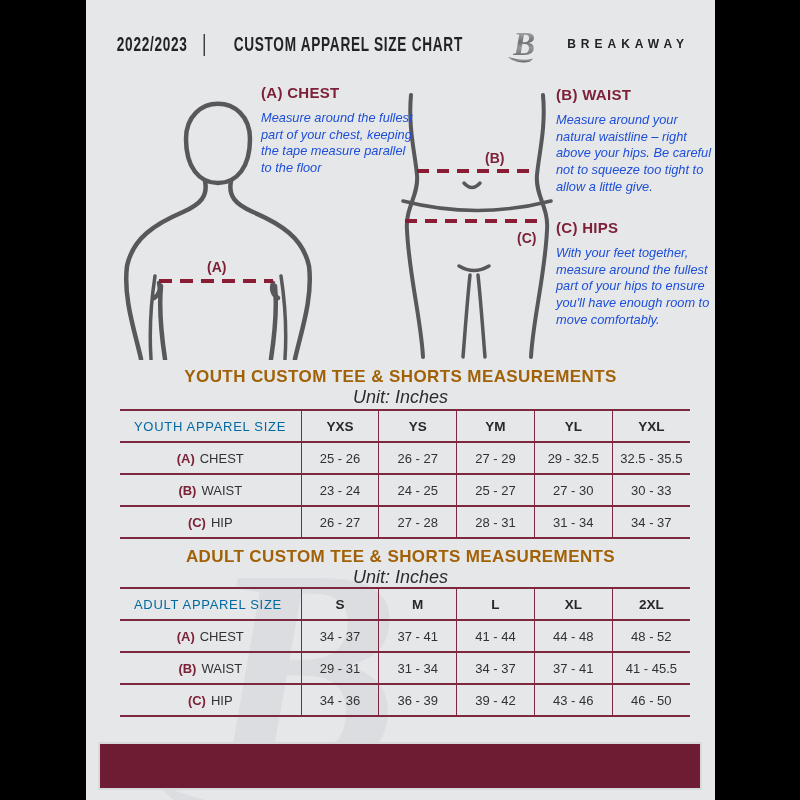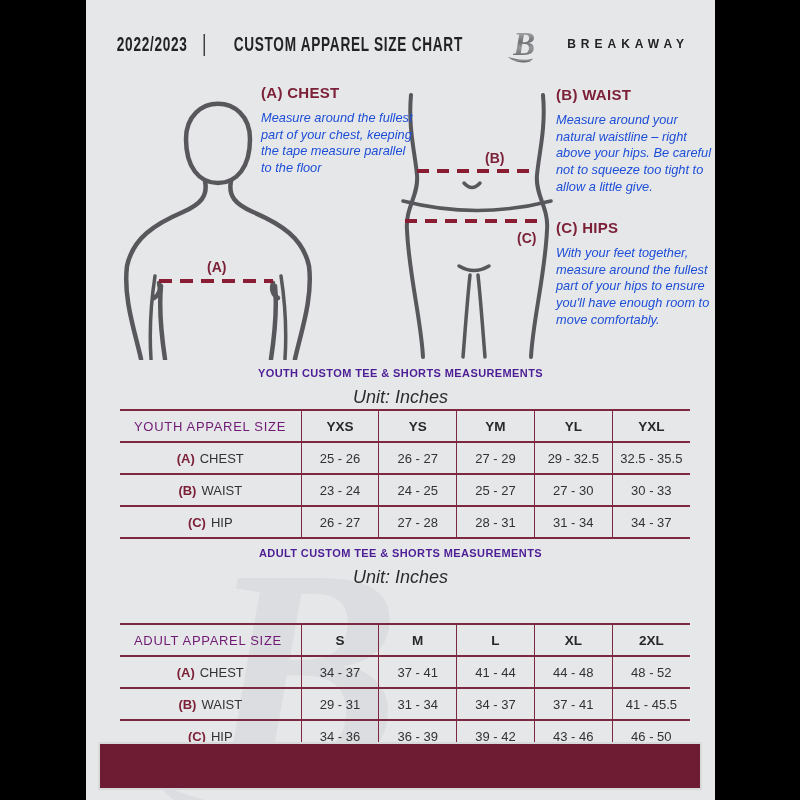--- a/index.html
+++ b/index.html
@@ -36,44 +36,44 @@
   }
   .instr p{
     margin:0;font-size:12.8px;line-height:1.3;font-style:italic;color:#1d4ed8;
   }
   .block-a{left:175px;top:84px;width:155px;}
   .block-b{left:470px;top:86px;width:158px;}
   .block-c{left:470px;top:219px;width:162px;}
   
   .sec-title{
     position:absolute;left:0;width:100%;text-align:center;z-index:1;
-    font-size:11px;font-weight:700;letter-spacing:0.4px;color:#4c1d95;
+    font-size:17px;font-weight:700;letter-spacing:0.4px;color:#a16207;
   }
   .sec-unit{
     position:absolute;left:0;width:100%;text-align:center;z-index:1;
     font-size:18px;font-style:italic;color:#2c2c2e;
   }
   .youth-title{top:367px;} .youth-unit{top:387px;}
   .adult-title{top:547px;} .adult-unit{top:567px;}
   
   .size-table{
     position:absolute;left:34px;width:570px;z-index:1;
     border-collapse:collapse;table-layout:fixed;background:transparent;
   }
-  .youth-table{top:409px;} .adult-table{top:587px;margin-top:36px;}
+  .youth-table{top:409px;} .adult-table{top:587px;}
   .size-table tr{height:32px;}
   .size-table th,.size-table td{
     padding:0;border-top:2px solid #7d2840;font-weight:normal;
     font-size:13px;color:#323234;text-align:center;vertical-align:middle;
   }
   .size-table tr:last-child td{border-bottom:2px solid #7d2840;}
   .size-table th + th, .size-table td + td{border-left:1.5px solid #7d2840;}
   .col-label{width:181px;}
   .size-table .cell-label{
-    text-align:left;padding-left:14px;font-size:13px;letter-spacing:0.7px;color:#701a75;
+    text-align:left;padding-left:14px;font-size:13px;letter-spacing:0.7px;color:#0369a1;
   }
   .size-table th.cell-size{font-weight:700;font-size:13.5px;color:#28282a;}
   .row-label{ text-align:left;padding-left:14px;font-size:14px;color:#3a3a3c;}
   .row-prefix{font-weight:700;color:#7c2138;margin-right:5px;}
   
   .watermark{position:absolute;left:56px;top:498px;z-index:0;}
   .footer-bar{
     position:absolute;left:12px;top:742px;width:604px;height:48px;z-index:2;
     background:#6e1c33;border:2px solid #d8d9db;box-sizing:border-box;
   }

